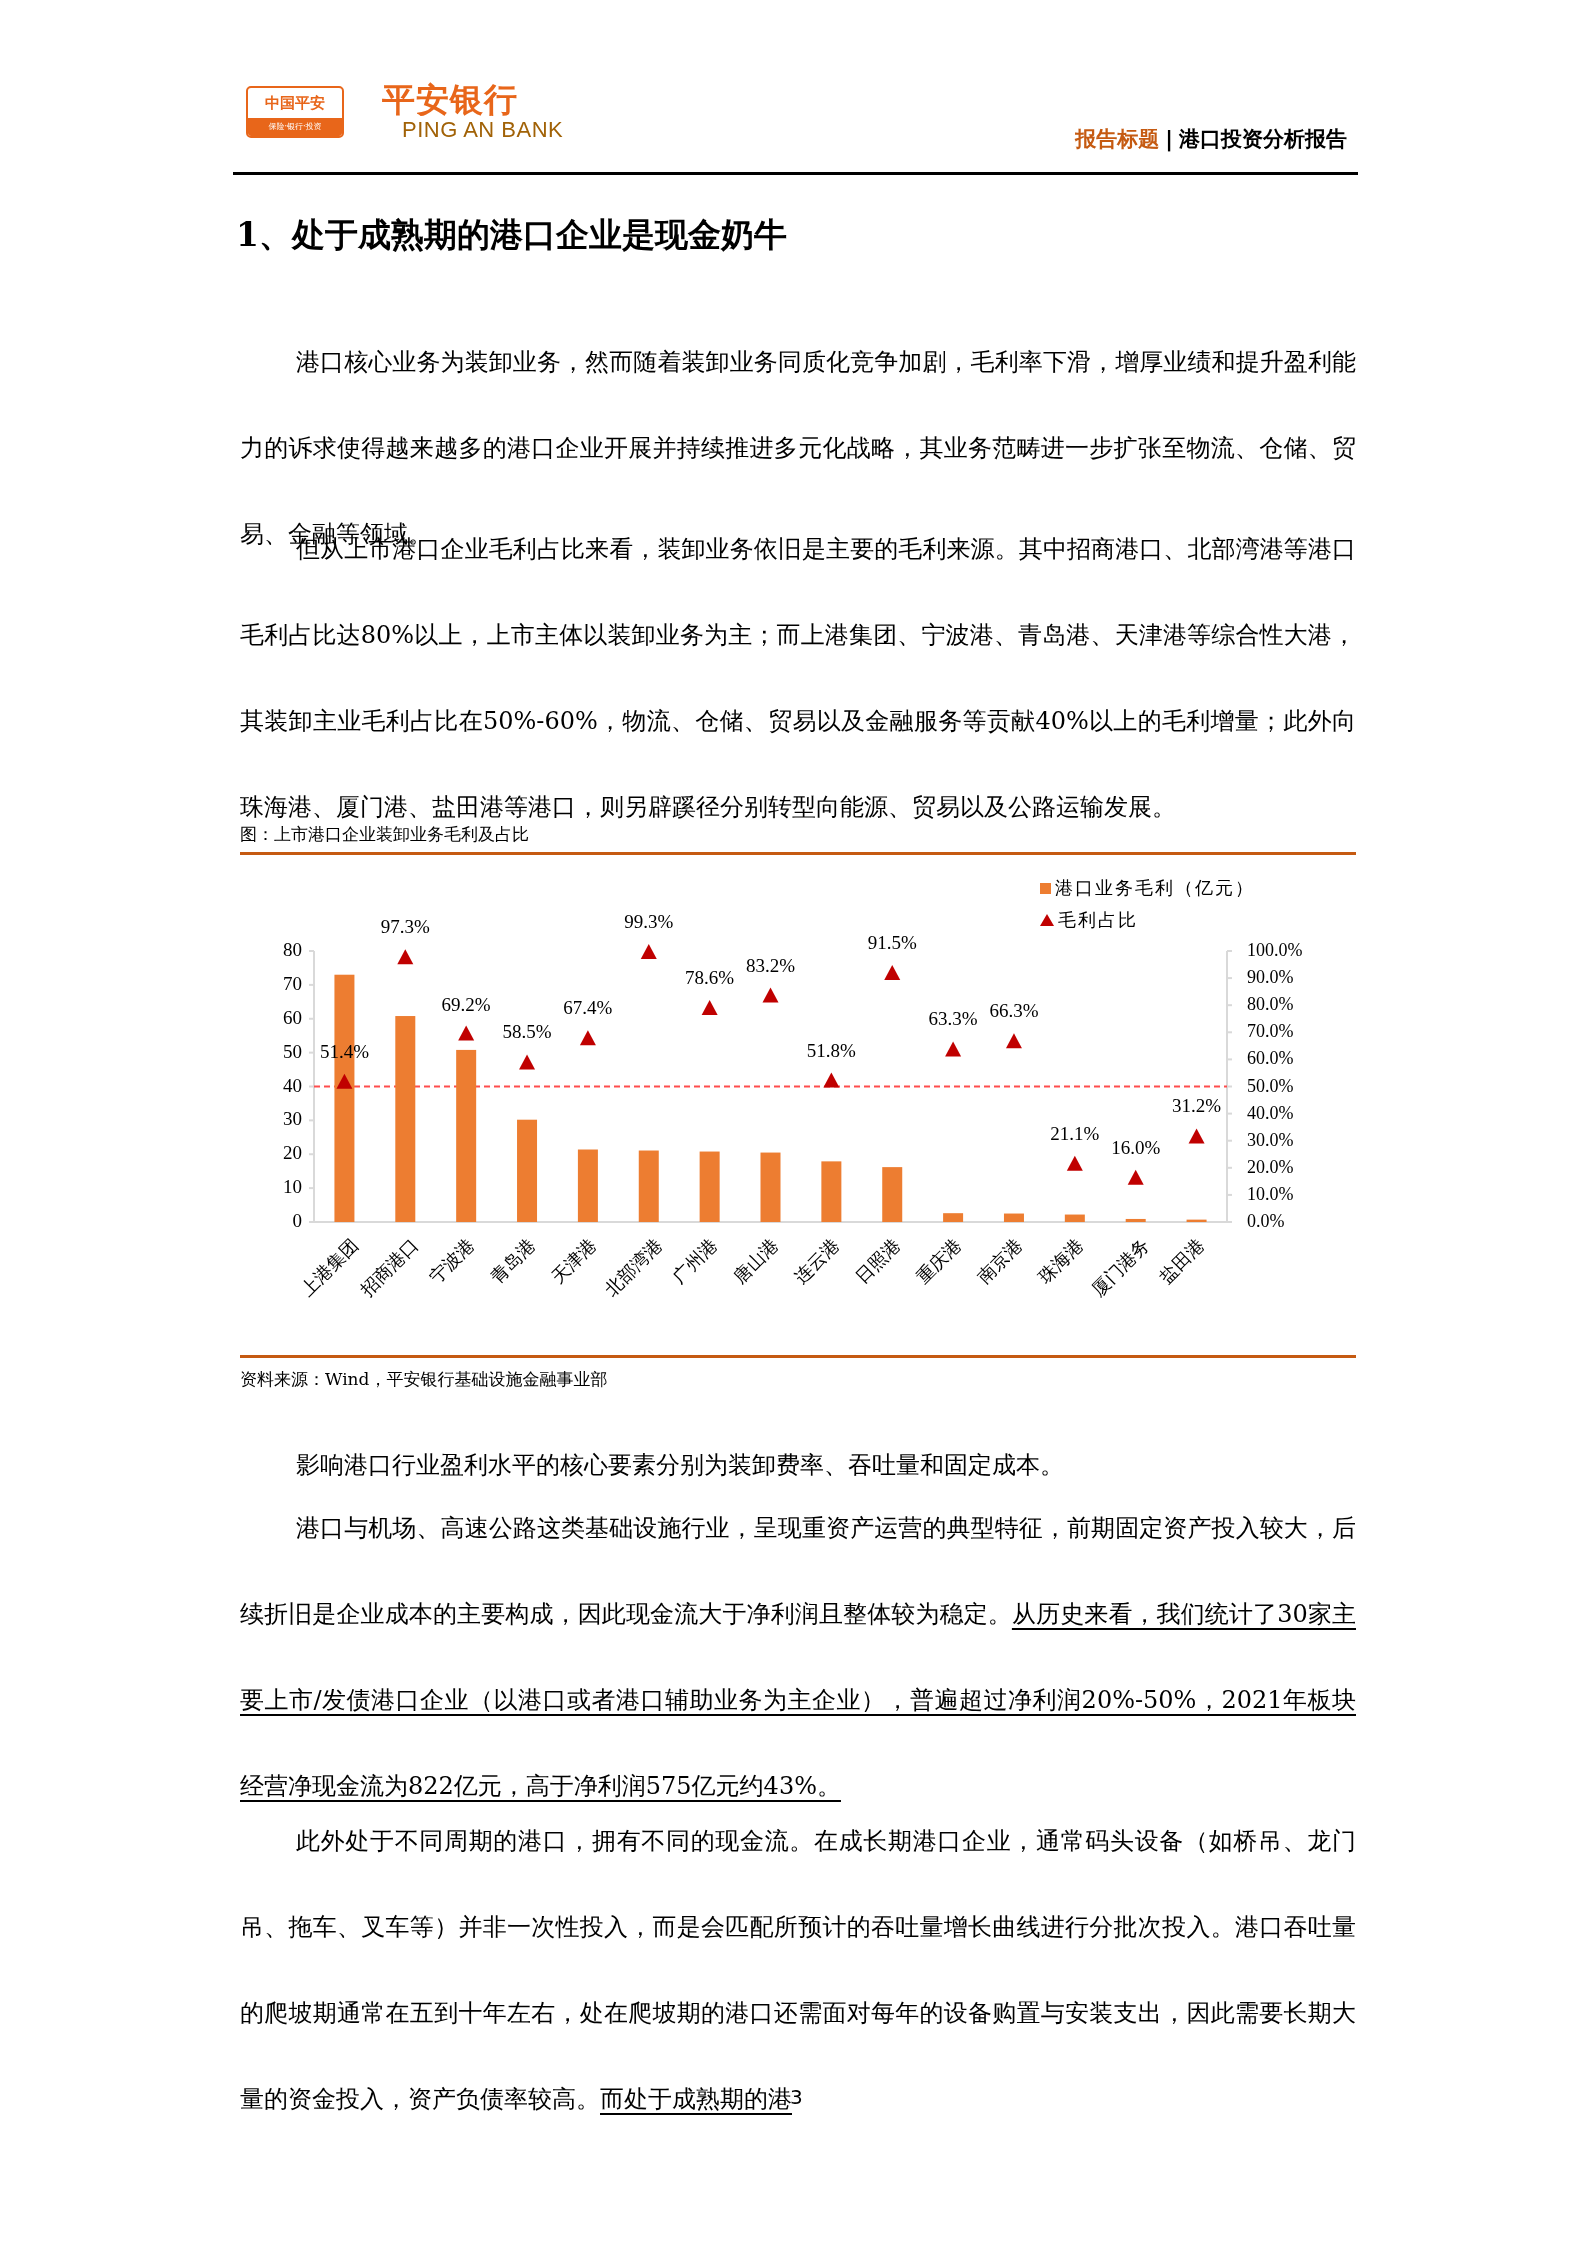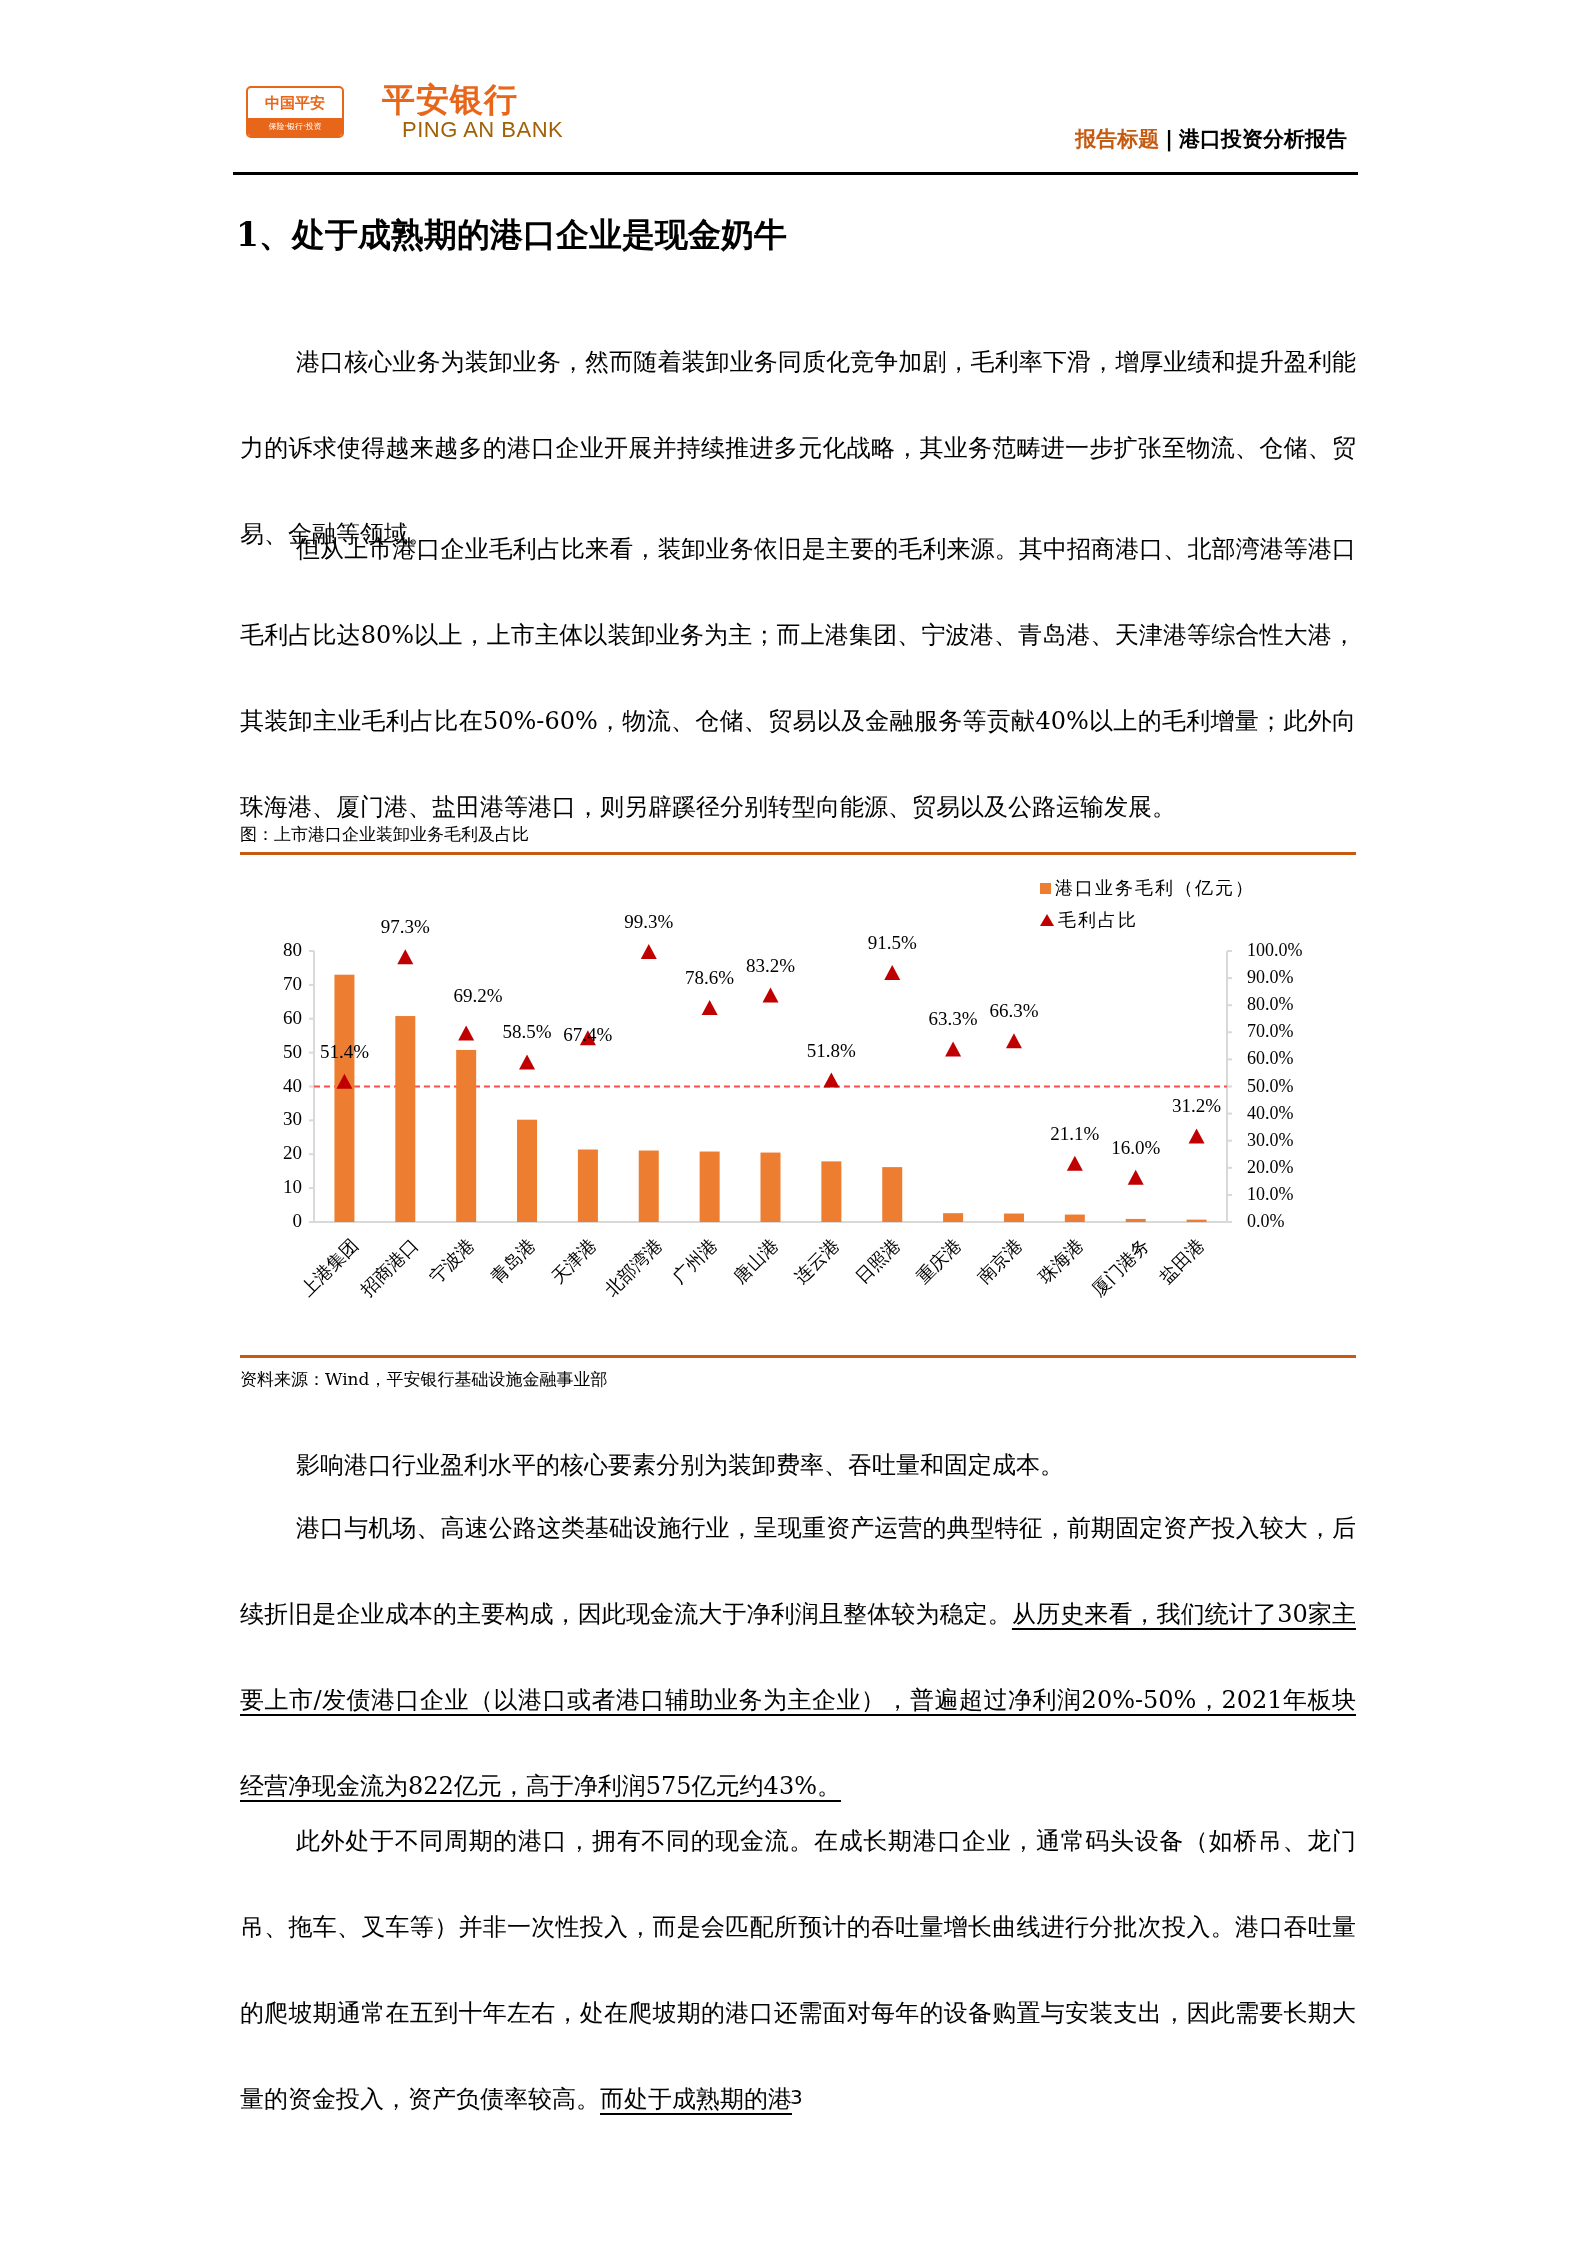--- a/index.html
+++ b/index.html
@@ -150,23 +150,23 @@
       <div class="xlab" style="left: 481.346px; top: 370px;">唐山港</div>
       <div class="xlab" style="left: 542.212px; top: 370px;">连云港</div>
       <div class="xlab" style="left: 603.079px; top: 370px;">日照港</div>
       <div class="xlab" style="left: 663.946px; top: 370px;">重庆港</div>
       <div class="xlab" style="left: 724.812px; top: 370px;">南京港</div>
       <div class="xlab" style="left: 785.679px; top: 370px;">珠海港</div>
       <div class="xlab" style="left: 833.818px; top: 370px;">厦门港务</div>
       <div class="xlab" style="left: 907.412px; top: 370px;">盐田港</div>
       <div class="dlabel" style="left: 104.433px; top: 180.706px;">51.4%</div>
       <div class="dlabel" style="left: 165.3px; top: 56.317px;">97.3%</div>
-      <div class="dlabel" style="left: 226.167px; top: 125px; margin-left: 12px;">69.2%</div>
+      <div class="dlabel" style="left: 226.167px; top: 134px;">69.2%</div>
       <div class="dlabel" style="left: 287.033px; top: 161.465px;">58.5%</div>
-      <div class="dlabel" style="left: 347.9px; top: 137.346px; margin-top: 27px;">67.4%</div>
+      <div class="dlabel" style="left: 347.9px; top: 137.346px;">67.4%</div>
       <div class="dlabel" style="left: 408.767px; top: 50.897px;">99.3%</div>
       <div class="dlabel" style="left: 469.633px; top: 106.994px;">78.6%</div>
       <div class="dlabel" style="left: 530.5px; top: 94.528px;">83.2%</div>
       <div class="dlabel" style="left: 591.367px; top: 179.622px;">51.8%</div>
       <div class="dlabel" style="left: 652.233px; top: 72.035px;">91.5%</div>
       <div class="dlabel" style="left: 713.1px; top: 148.457px;">63.3%</div>
       <div class="dlabel" style="left: 773.967px; top: 140.327px;">66.3%</div>
       <div class="dlabel" style="left: 834.833px; top: 262.819px;">21.1%</div>
       <div class="dlabel" style="left: 895.7px; top: 276.64px;">16.0%</div>
       <div class="dlabel" style="left: 956.567px; top: 235.448px;">31.2%</div>

